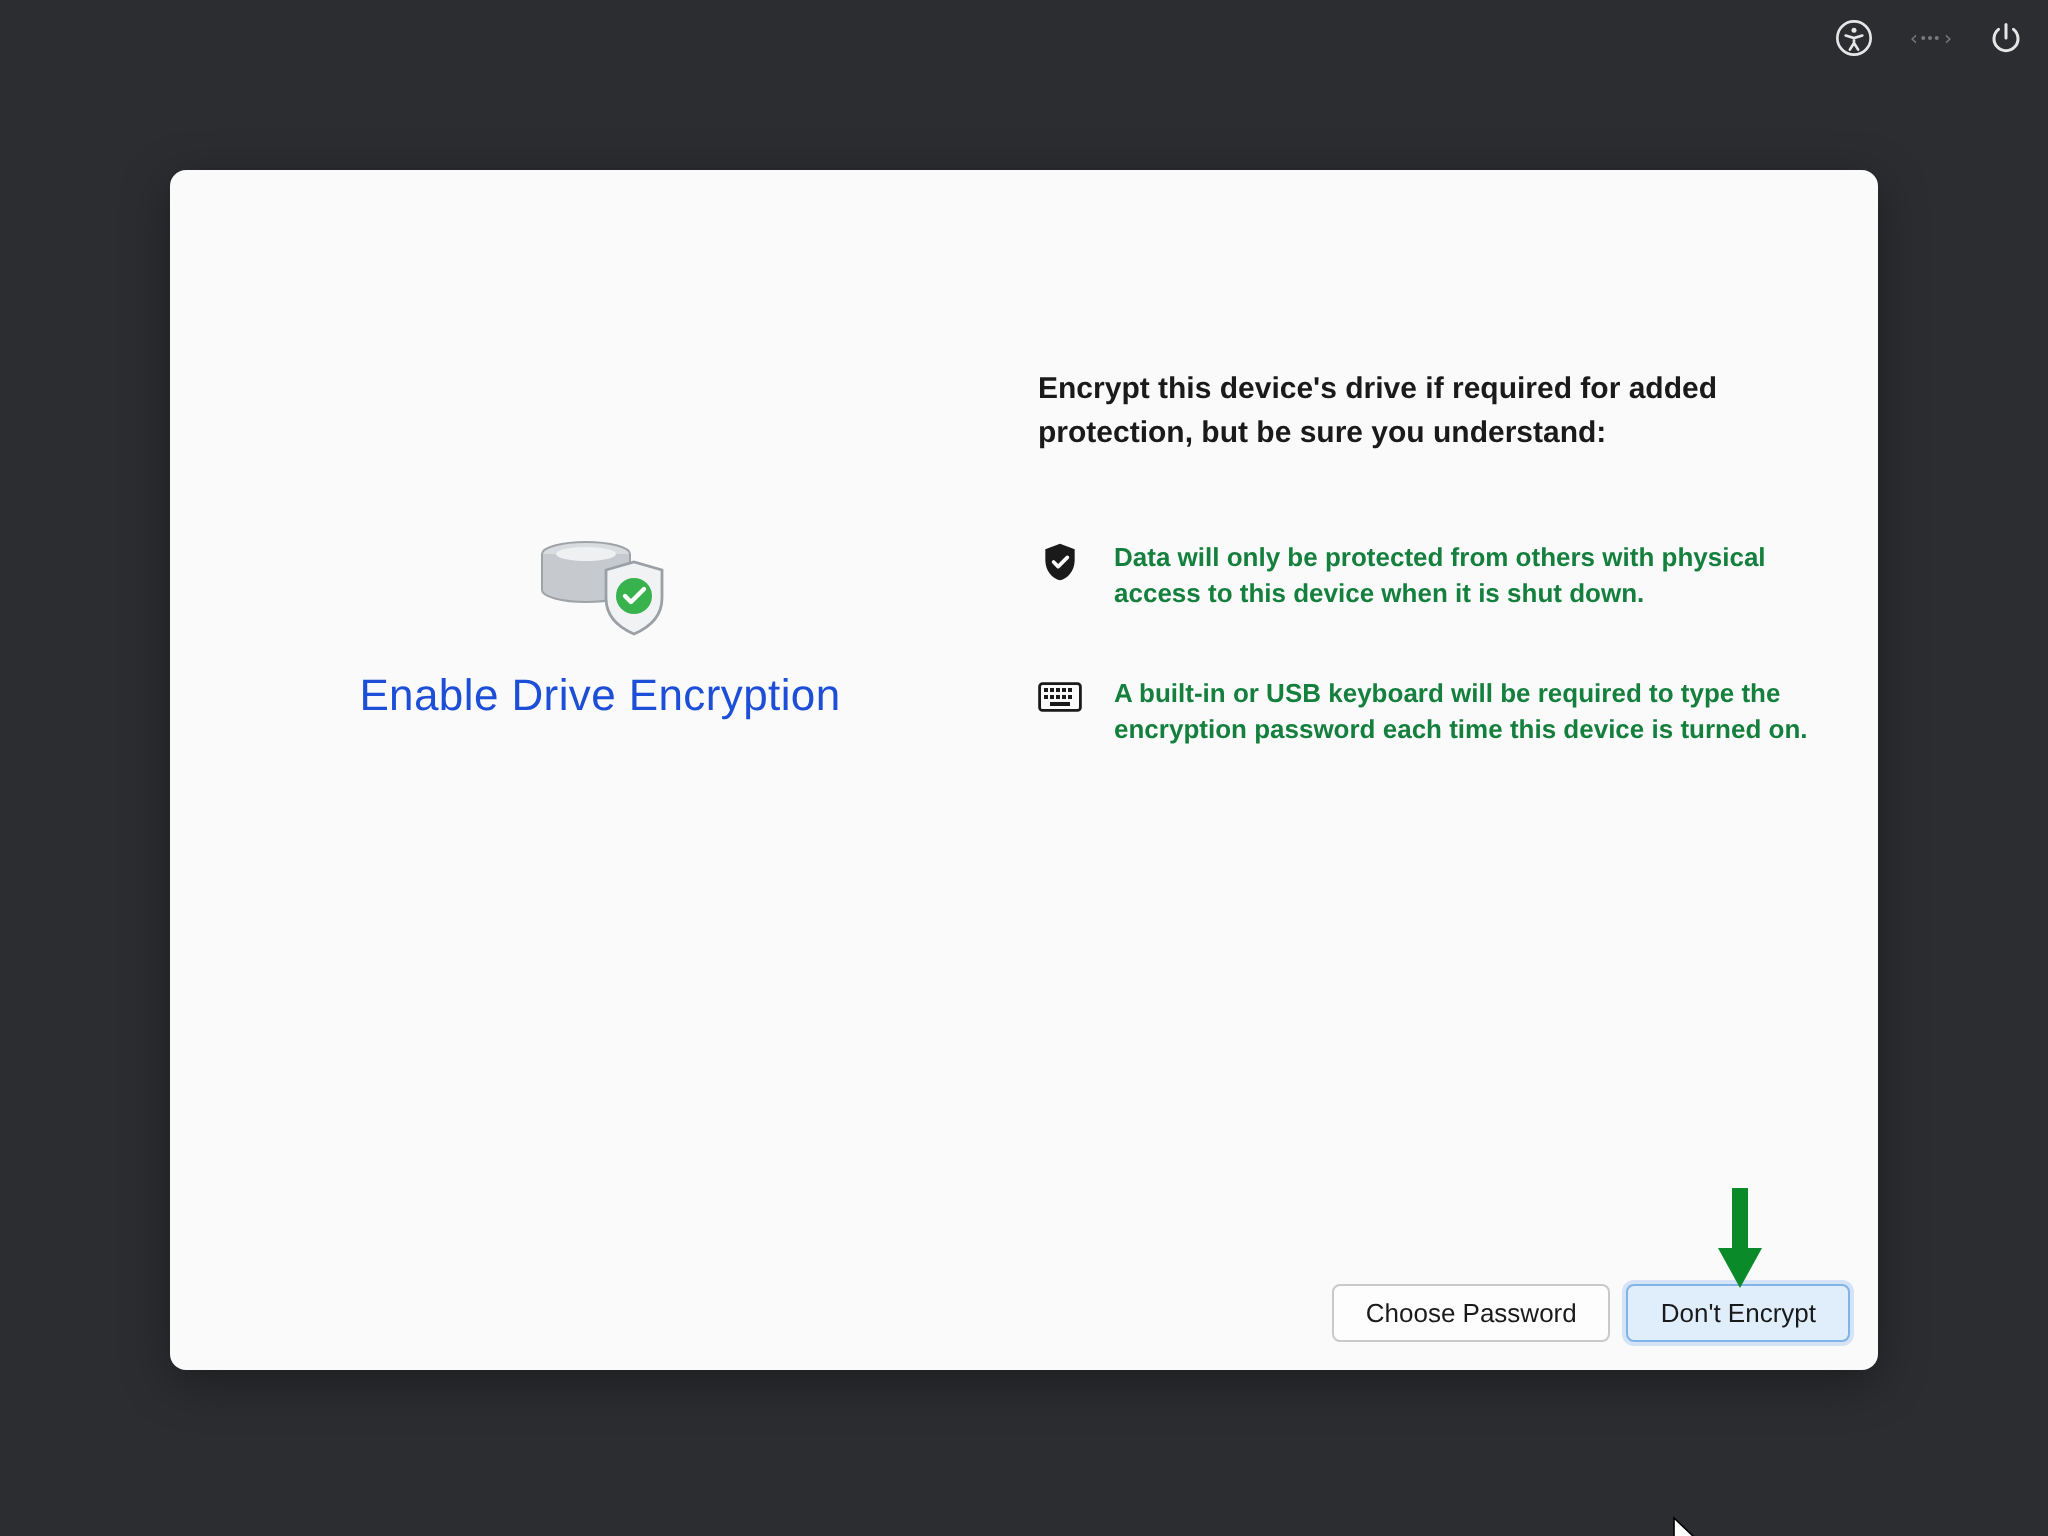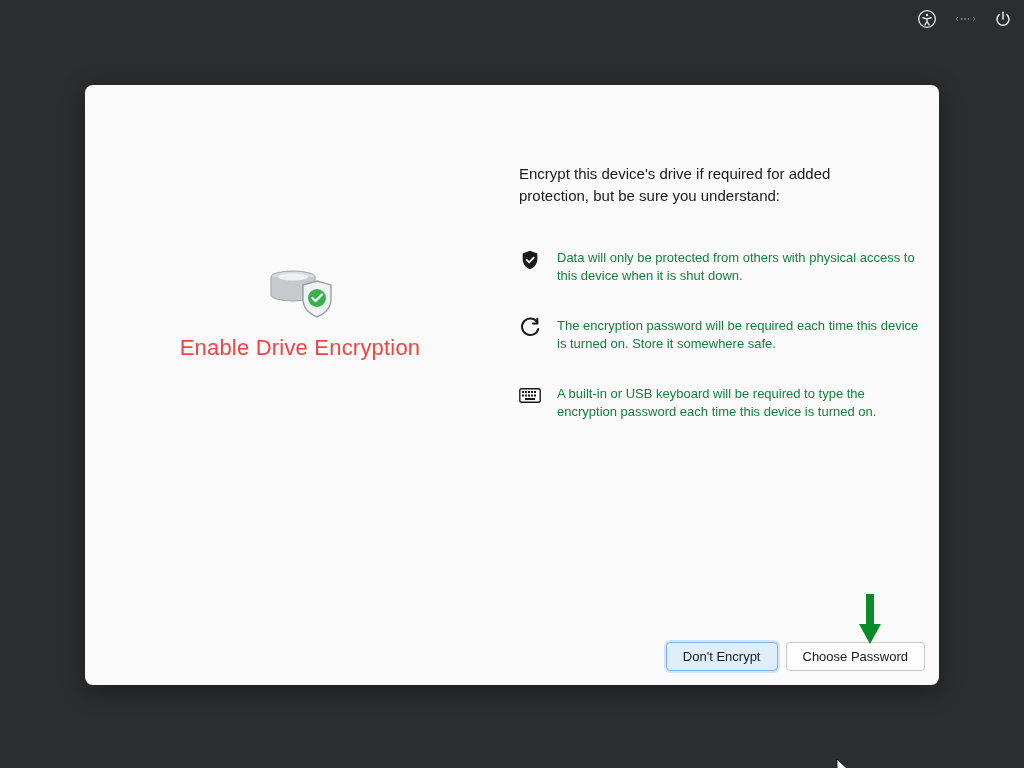--- a/index.html
+++ b/index.html
@@ -52,34 +52,35 @@
     }
     .drive-illus {
       width: 70px;
       height: 46px;
       position: relative;
       margin-bottom: 20px;
       margin-top: -20px;
     }
     .title {
       font-size: 22px;
-      color: #ef4444;
+      color: #1d4ed8;
       font-weight: 400;
       letter-spacing: .2px;
     }
 
     .right {
       position: absolute;
       left: 430px;
       top: 0;
       right: 0;
       bottom: 0;
-      padding-top: 78px;
+      padding-top: 99px;
       padding-left: 4px;
       padding-right: 18px;
+      font-weight: bold;
     }
     .intro {
       font-size: 15px;
       color: #1a1a1a;
       line-height: 1.45;
       margin-bottom: 42px;
       padding-right: 40px;
     }
     .point {
       display: flex;
@@ -192,29 +193,20 @@
     <div class="point">
       <div class="icon">
         <svg width="22" height="22" viewBox="0 0 24 24">
           <path d="M12 2 L20 5 L20 11 C20 17 16 21 12 22 C8 21 4 17 4 11 L4 5 Z" fill="#1a1a1a"></path>
           <path d="M8.5 12 L11 14.5 L16 9.5" stroke="#fafafa" stroke-width="2" fill="none" stroke-linecap="round" stroke-linejoin="round"></path>
         </svg>
       </div>
       <div class="text">Data will only be protected from others with physical access to this device when it is shut down.</div>
     </div>
 
-    <div class="point">
-      <div class="icon">
-        <svg width="22" height="22" viewBox="0 0 24 24" fill="none" stroke="#1a1a1a" stroke-width="2.2" stroke-linecap="round">
-          <path d="M20 6 A9 9 0 1 0 21 13"></path>
-          <path d="M20 2 L20 7 L15 7"></path>
-        </svg>
-      </div>
-      <div class="text">The encryption password will be required each time this device is turned on. Store it somewhere safe.</div>
-    </div>
 
     <div class="point">
       <div class="icon">
         <svg width="22" height="16" viewBox="0 0 22 16">
           <rect x="0.8" y="0.8" width="20.4" height="13.4" rx="1.5" fill="none" stroke="#1a1a1a" stroke-width="1.4"></rect>
           <rect x="3" y="3" width="2" height="2" fill="#1a1a1a"></rect>
             <rect x="6" y="3" width="2" height="2" fill="#1a1a1a"></rect>
             <rect x="9" y="3" width="2" height="2" fill="#1a1a1a"></rect>
             <rect x="12" y="3" width="2" height="2" fill="#1a1a1a"></rect>
             <rect x="15" y="3" width="2" height="2" fill="#1a1a1a"></rect>
@@ -224,22 +216,22 @@
             <rect x="12" y="6.5" width="2" height="2" fill="#1a1a1a"></rect>
             <rect x="15" y="6.5" width="2" height="2" fill="#1a1a1a"></rect>
           <rect x="6" y="10" width="10" height="2" fill="#1a1a1a"></rect>
         </svg>
       </div>
       <div class="text">A built-in or USB keyboard will be required to type the encryption password each time this device is turned on.</div>
     </div>
   </div>
 
   <div class="actions">
+    <button class="btn btn-secondary">Choose Password</button>
     <button class="btn btn-primary">Don't Encrypt</button>
-    <button class="btn btn-secondary">Choose Password</button>
   </div>
 
   <div class="annotation-arrow">
     <svg width="30" height="56" viewBox="0 0 30 56">
       <line x1="15" y1="4" x2="15" y2="36" stroke="#0b8a2a" stroke-width="8"></line>
       <polygon points="4,34 26,34 15,54" fill="#0b8a2a"></polygon>
     </svg>
   </div>
 
 </div>

